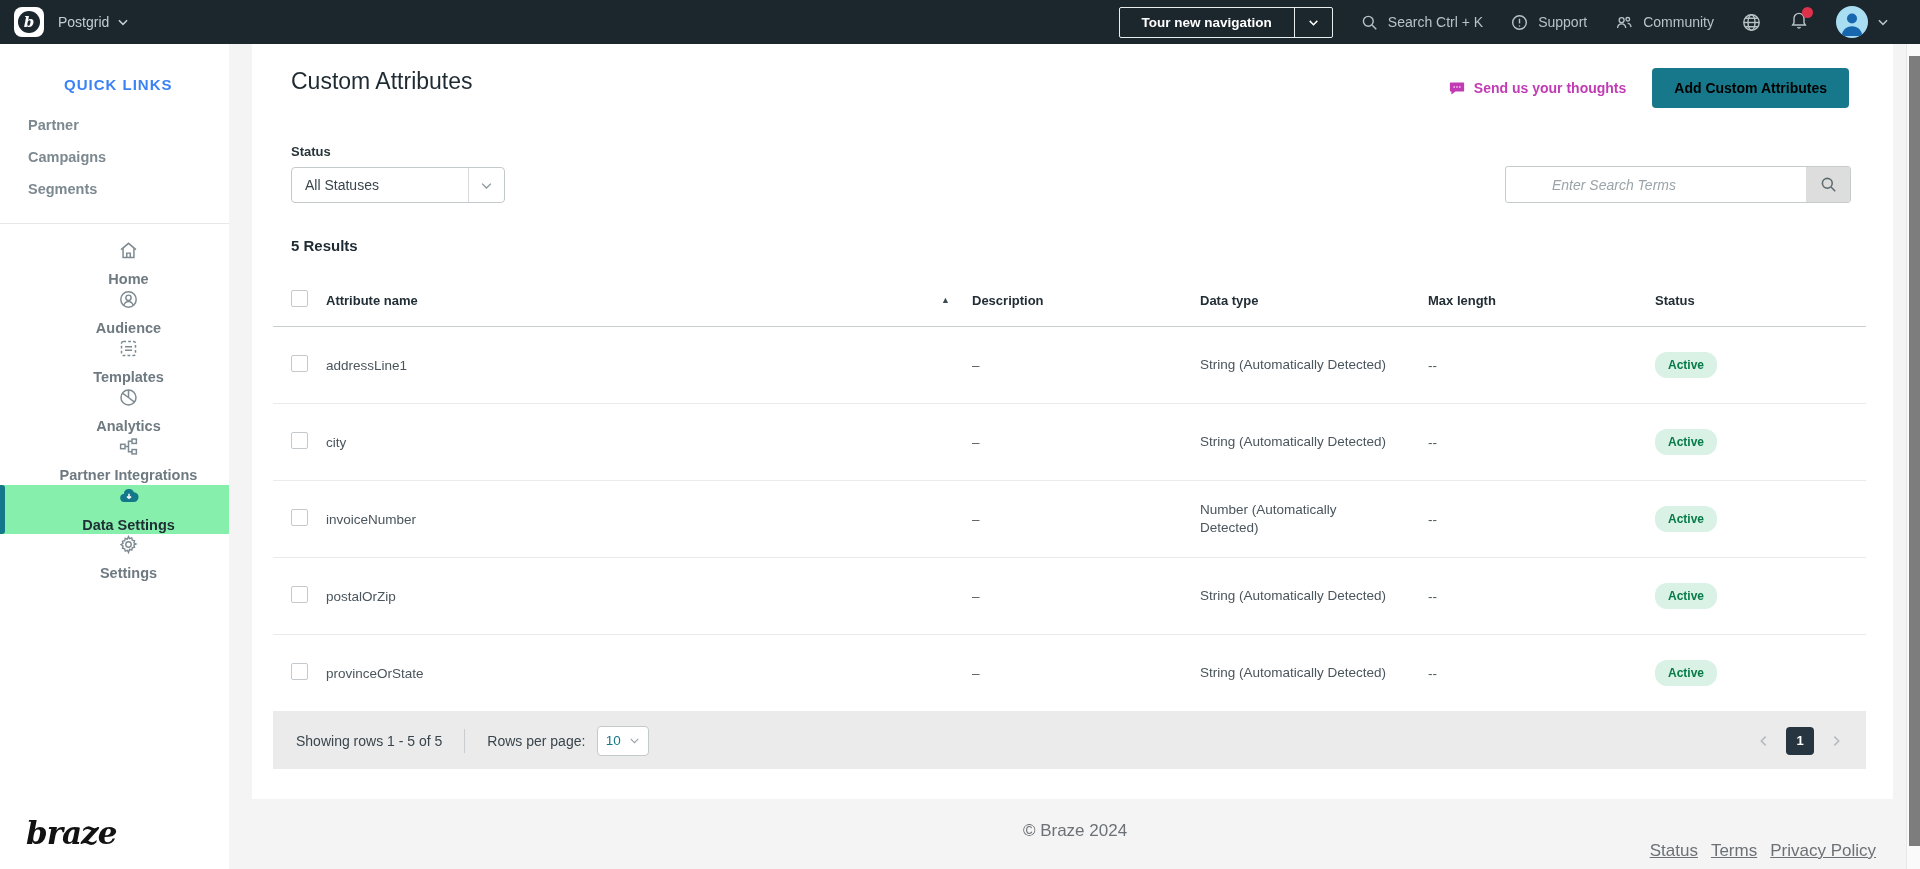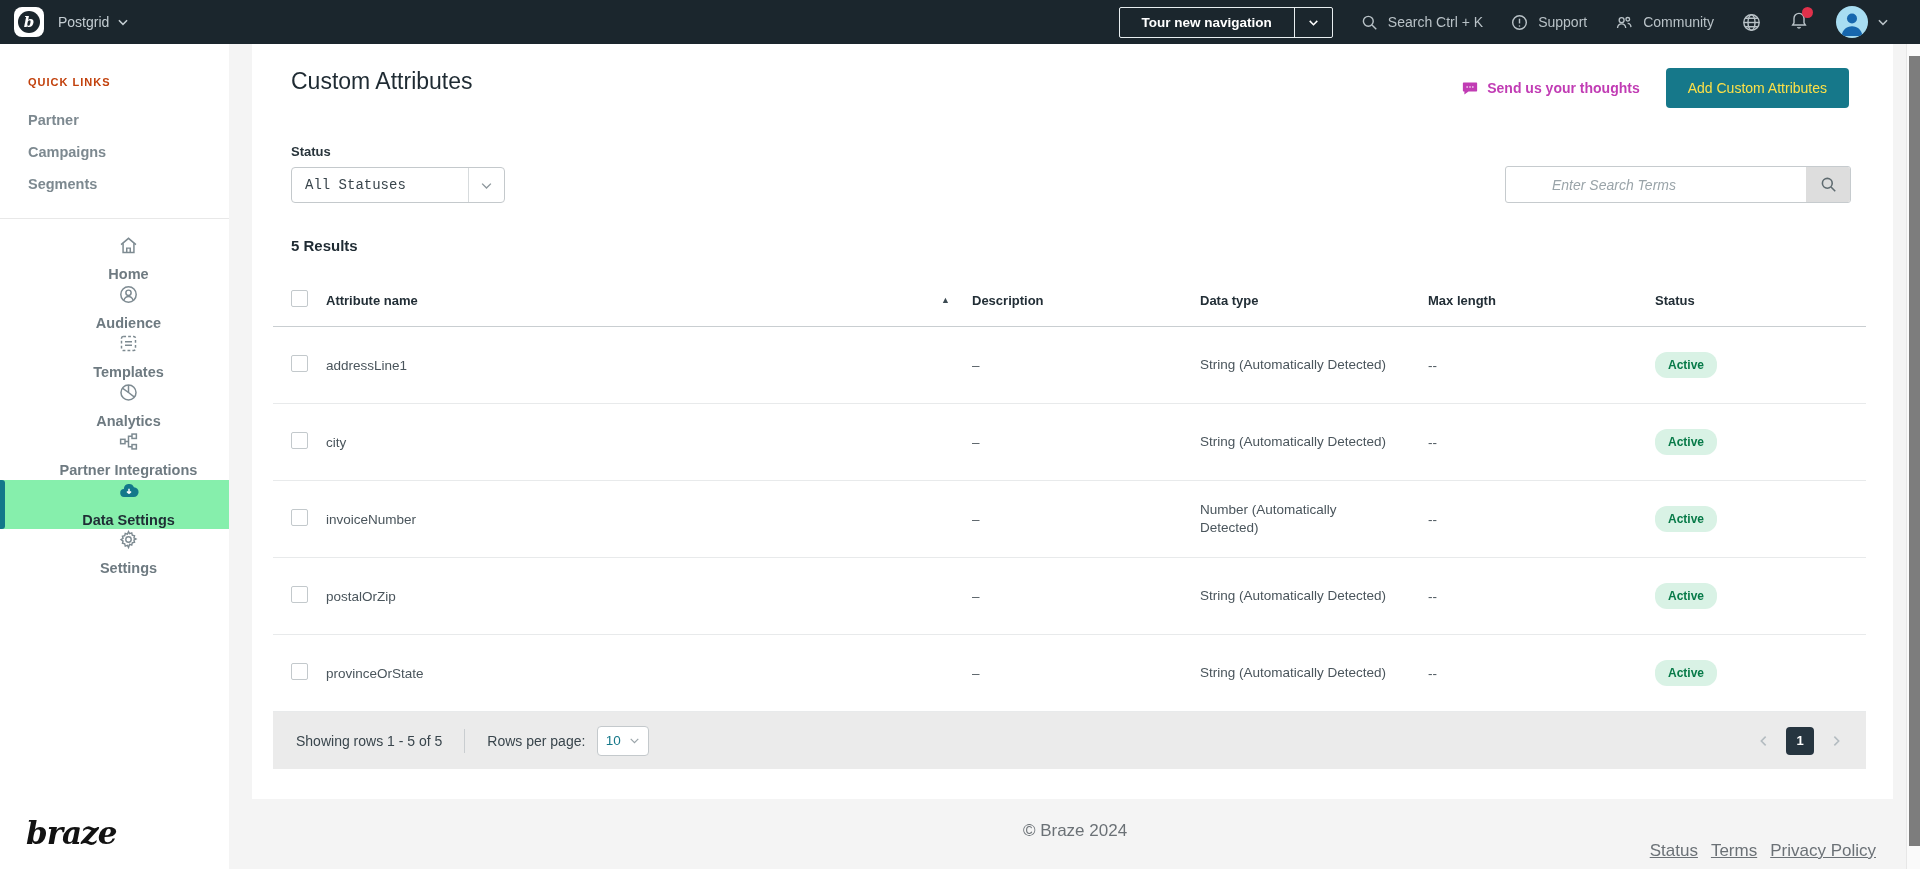--- a/index.html
+++ b/index.html
@@ -26,48 +26,48 @@
   .nav-item svg { display:block; }
   .bell-wrap { position:relative; cursor:pointer; }
   .bell-dot { position:absolute; top:-3px; right:-4px; width:11px; height:11px; border-radius:50%;
               background:#e0314b; }
   .avatar { width:32px; height:32px; border-radius:50%; background:#a8ddf2; overflow:hidden;
             display:flex; align-items:flex-end; justify-content:center; cursor:pointer; }
 
   
   .sidebar { position:absolute; top:44px; left:0; bottom:0; width:229px; background:#fff; }
   .quick-links { padding:32px 0 18px 28px; border-bottom:1px solid #e8e8e8; }
-  .quick-links-title { font-size:11px; font-weight:bold; letter-spacing:1px; color:#c2410c; margin-bottom:16px; }
+  .quick-links-title { font-size:15px; font-weight:bold; letter-spacing:1px; color:#3b82f6; margin-bottom:16px;margin-left:36px; }
   .quick-link { font-size:14.5px; font-weight:bold; color:#7d8990; padding:8px 0; cursor:pointer; }
   .side-nav { padding-top:16px; }
   .side-item { height:49px; display:flex; align-items:center; gap:10px; padding-left:28px;
                font-size:14.5px; font-weight:bold; color:#6e7a81; cursor:pointer; position:relative;flex-direction:column; }
   .side-item svg { color:#7d8a91; flex:0 0 auto; }
   .side-item.active { background:#86efac; color:#1f2d35; }
   .side-item.active::before { content:""; position:absolute; left:0; top:0; bottom:0; width:5px;
                background:#13788a; border-radius:0 3px 3px 0; }
   .side-item.active svg { color:#13788a; }
   .side-logo { position:absolute; left:26px; bottom:18px; font-family:"DejaVu Serif", serif;
                font-style:italic; font-weight:bold; font-size:31px; color:#121212; letter-spacing:-1px; }
 
   
   .card { position:absolute; top:44px; left:252px; width:1641px; height:755px; background:#fff; }
   .card-head { display:flex; align-items:flex-start; padding:24px 44px 0 39px; }
   .page-title { font-size:23px; font-weight:normal; color:#1f2b33; }
   .head-actions { margin-left:auto; display:flex; align-items:center; gap:26px; }
   .feedback-link { display:flex; align-items:center; gap:8px; color:#c13cb4; font-weight:bold;
                    font-size:14px; cursor:pointer; }
-  .add-btn { background:#16788a; color:#fde047; font-weight:normal; font-size:14px; border:none;
+  .add-btn { background:#16788a; color:#000000; font-weight:bold; font-size:14px; border:none;
              border-radius:4px; height:40px; padding:0 22px; cursor:pointer; }
 
   .filter-row { display:flex; align-items:flex-end; padding:36px 42px 0 39px; }
   .status-filter .filter-label { font-size:13px; font-weight:bold; color:#28343b; margin-bottom:8px; }
   .select-box { width:214px; height:36px; border:1px solid #c4c9cc; border-radius:4px; background:#fff;
                 display:flex; align-items:center; font-size:14px; color:#39454c; cursor:pointer; }
-  .select-box .sel-value { flex:1; padding-left:13px;font-family:Liberation Mono, monospace; }
+  .select-box .sel-value { flex:1; padding-left:13px; }
   .select-box .sel-caret { width:36px; height:100%; display:flex; align-items:center;
                 justify-content:center; border-left:1px solid #d7dbdd; color:#8d979c; }
   .search-wrap { margin-left:auto; display:flex; height:37px; width:346px; border:1px solid #c6cbce;
                  border-radius:3px; overflow:hidden; background:#fff;padding-left:33px; }
   .search-input { flex:1; border:none; outline:none; padding:0 13px; font-size:14px; font-style:italic;
                  color:#4a555c; font-family:"Liberation Sans", sans-serif; }
   .search-input::placeholder { color:#9aa4a9; font-style:italic; }
   .search-btn { width:44px; background:#dddddd; border:none; display:flex; align-items:center;
                 justify-content:center; color:#5f6b70; cursor:pointer; }
 

